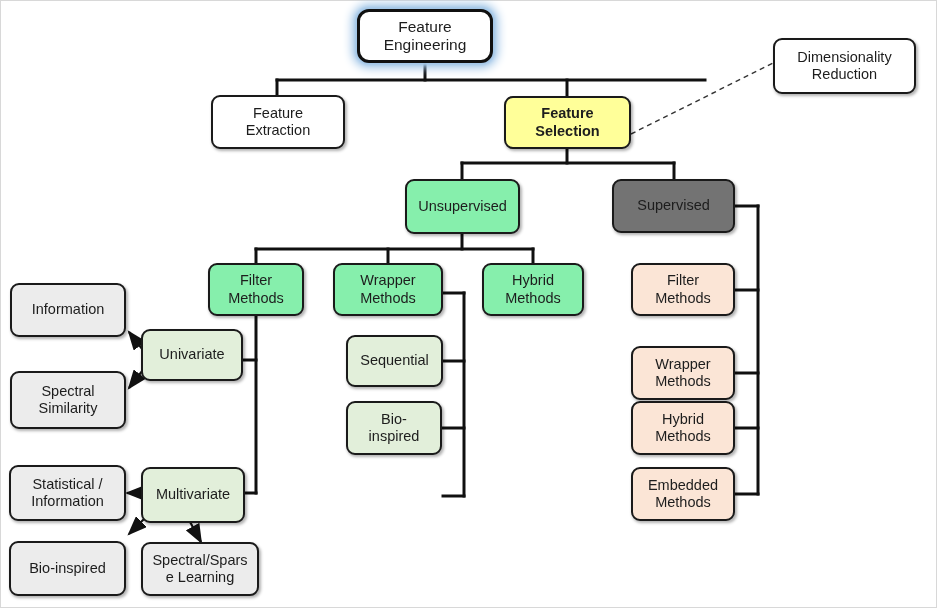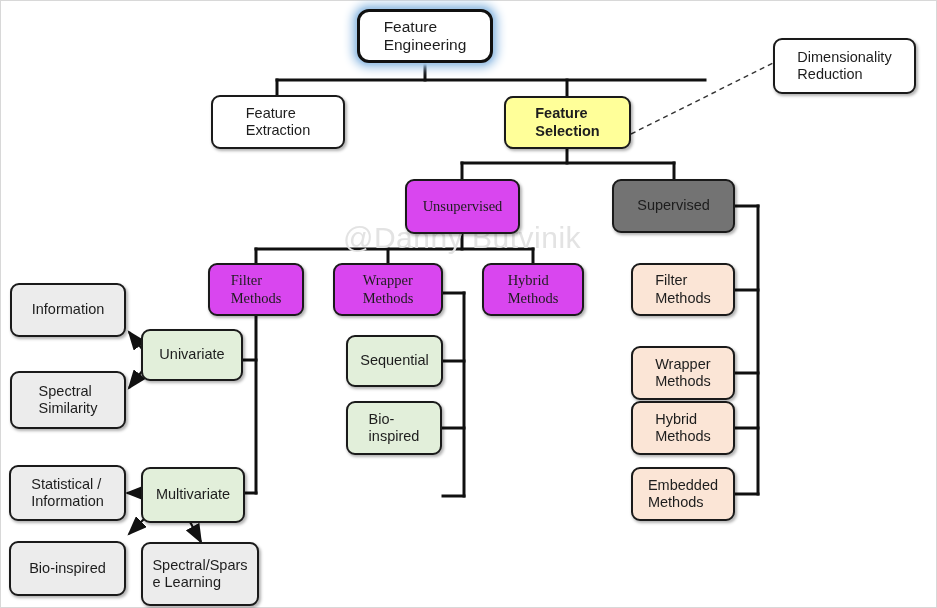--- a/index.html
+++ b/index.html
@@ -17,21 +17,21 @@
     border:1px solid #d8d8d8;
   }
   svg#wires{
     position:absolute;left:0;top:0;width:937px;height:608px;
     pointer-events:none;
   }
   .node{
     position:absolute;
     box-sizing:border-box;
     display:flex;align-items:center;justify-content:center;
-    text-align:left;
+    text-align:center;
     border:2px solid #1a1a1a;
     border-radius:9px;
     color:#1d1d1d;
     font-size:14.5px;
     line-height:1.18;
     background:#ffffff;
     box-shadow:1.5px 2px 3px rgba(0,0,0,0.30);
     z-index:5;
     padding:10px 4px;
   }
@@ -39,21 +39,21 @@
   
   .n-root{
     background:#ffffff;
     border:3px solid #101010;
     border-radius:12px;
     font-size:15.5px;
     box-shadow:0 0 10px 5px #9dc3e6, 0 0 3px 2px #bdd7ee;
   }
   .n-plain{background:#ffffff;}
   .n-yellow{background:#ffff99;font-weight:bold;}
-  .n-green{background:#d946ef;font-family:Liberation Serif, serif;}
+  .n-green{background:#86efac;}
   .n-greenlight{background:#e2efda;}
   .n-peach{background:#737373;}
   .n-peachlight{background:#fbe5d6;}
   .n-gray{background:#ececec;}
   .watermark{
     position:absolute;
     left:342px;top:220px;
     font-size:30px;
     color:#e3e3e3;
     font-family:"Liberation Sans", sans-serif;
@@ -114,21 +114,20 @@
 
     <g stroke="#111" stroke-width="2.2" fill="none" marker-end="url(#arrowhead)">
       <path d="M142,349 L128,331"></path>
       <path d="M142,369 L128,387"></path>
       <path d="M140,492 L126,492"></path>
       <path d="M147,514 L128,533"></path>
       <path d="M188,519 L200,541"></path>
     </g>
   </svg>
 
-  <div class="watermark">@Danny Butvinik</div>
 
   <div class="node n-root" style="left:356px;top:8px;width:136px;height:54px;">
     <span style="white-space:pre-line;">Feature
 Engineering</span>
   </div>
 
   <div class="node n-plain" style="left:210px;top:94px;width:134px;height:54px;">
     <span style="white-space:pre-line;">Feature
 Extraction</span>
   </div>
@@ -185,21 +184,21 @@
 
   <div class="node n-gray" style="left:8px;top:464px;width:117px;height:56px;">
     <span style="white-space:pre-line;">Statistical /
 Information</span>
   </div>
 
   <div class="node n-gray" style="left:8px;top:540px;width:117px;height:55px;">
     <span style="white-space:pre-line;">Bio-inspired</span>
   </div>
 
-  <div class="node n-gray" style="left:140px;top:541px;width:118px;height:64px;">
+  <div class="node n-gray" style="left:140px;top:541px;width:118px;height:54px;">
     <span style="white-space:pre-line;">Spectral/Spars
 e Learning</span>
   </div>
 
   <div class="node n-greenlight" style="left:345px;top:334px;width:97px;height:52px;">
     <span style="white-space:pre-line;">Sequential</span>
   </div>
 
   <div class="node n-greenlight" style="left:345px;top:400px;width:96px;height:54px;">
     <span style="white-space:pre-line;">Bio-

